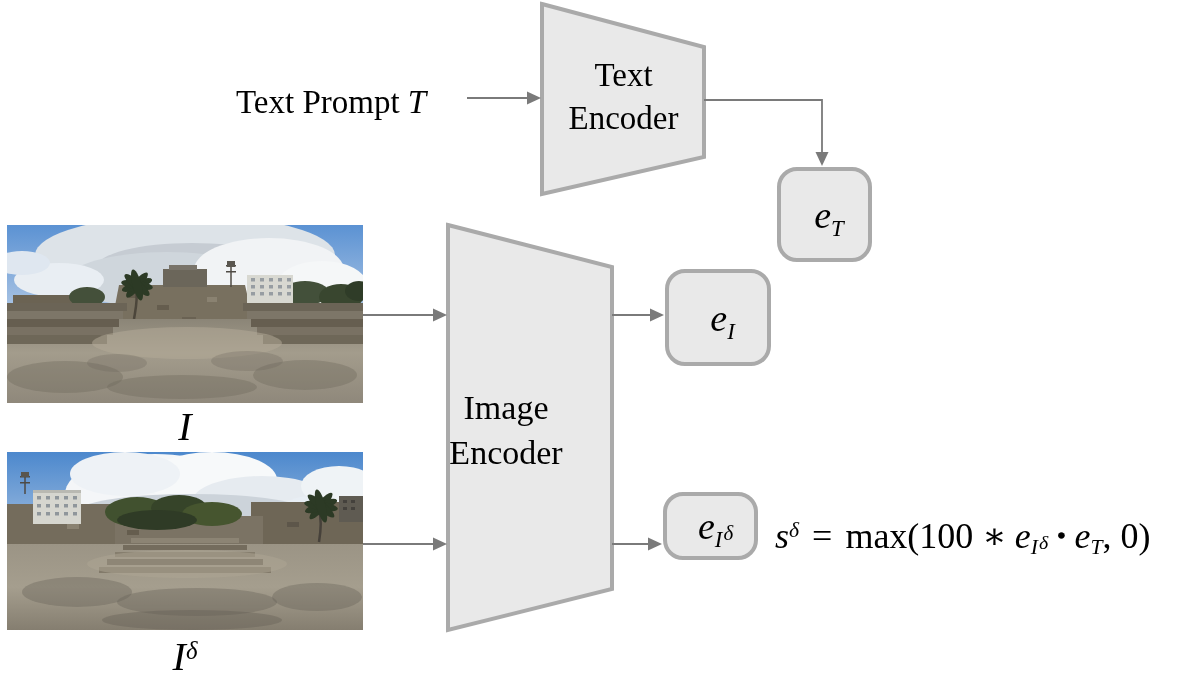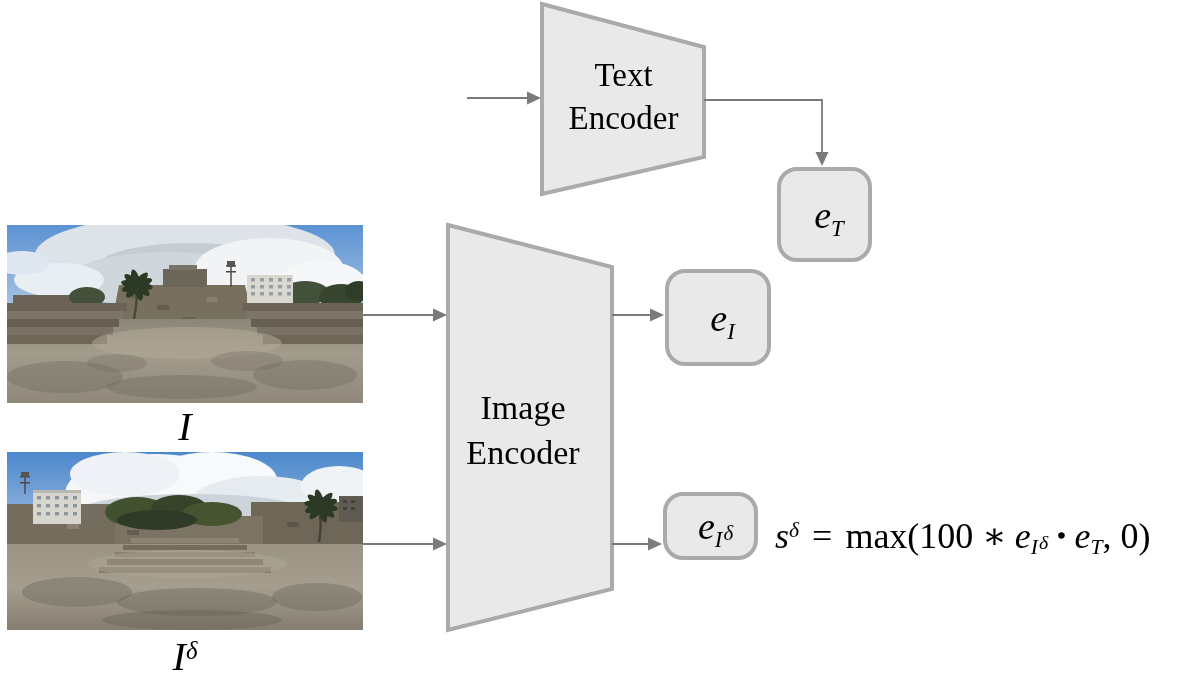--- a/index.html
+++ b/index.html
@@ -7,21 +7,21 @@
           font-family:"Liberation Serif","DejaVu Serif",serif;color:#000;}
   .layer{position:absolute;left:0;top:0;z-index:1;}
   .abs{position:absolute;}
   .node-box{position:absolute;z-index:2;box-sizing:border-box;background:#e9e9e9;
             border:4px solid #aaaaaa;border-radius:20px;display:flex;align-items:center;
             justify-content:center;font-size:38px;font-style:italic;padding-left:10px;}
   .node-box sub{font-size:.6em;font-style:italic;line-height:0;vertical-align:-0.35em;}
   .node-box sup.subsup{font-size:.55em;font-style:italic;line-height:0;vertical-align:-0.05em;margin-left:1px;}
   .enc-label{position:absolute;z-index:3;text-align:center;font-style:normal;}
   .te-label{left:542px;top:54px;width:163px;font-size:33px;line-height:43px;}
-  .ie-label{left:441px;top:385px;width:164px;font-size:34px;line-height:45px;}
+  .ie-label{left:424px;top:385px;width:164px;font-size:34px;line-height:45px;}
   .prompt-label{left:236px;top:84px;font-size:33px;z-index:3;white-space:nowrap;}
   .prompt-label .var{font-style:italic;}
   .formula{position:absolute;z-index:3;font-size:36px;white-space:nowrap;}
   .formula .var{font-style:italic;}
   .formula .eq{margin:0 13px;}
   .formula .open{margin-right:8px;}
   .formula .cdot{margin:0 6px;font-weight:bold;}
   .formula sup{font-size:.6em;line-height:0;vertical-align:.5em;font-style:italic;}
   .formula sub{font-size:.6em;line-height:0;vertical-align:-0.3em;font-style:italic;}
   .formula sup.subsup{font-size:.55em;vertical-align:-0.05em;margin-left:1px;}
@@ -55,20 +55,21 @@
     <line x1="362" y1="544" x2="434" y2="544" stroke="#7a7a7a" stroke-width="1.8"></line>
     <polygon points="447,544 433,537.5 433,550.5" fill="#7a7a7a"></polygon>
 
     <line x1="612" y1="315" x2="651" y2="315" stroke="#7a7a7a" stroke-width="1.8"></line>
     <polygon points="664,315 650,308.5 650,321.5" fill="#7a7a7a"></polygon>
 
     <line x1="612" y1="544" x2="649" y2="544" stroke="#7a7a7a" stroke-width="1.8"></line>
     <polygon points="662,544 648,537.5 648,550.5" fill="#7a7a7a"></polygon>
   </svg>
 
+  <div class="abs prompt-label"><span>Text Prompt </span><span class="var">T</span></div>
 
   <div class="enc-label te-label">
     <div>Text</div>
     <div>Encoder</div>
   </div>
   <div class="enc-label ie-label">
     <div>Image</div>
     <div>Encoder</div>
   </div>
 

